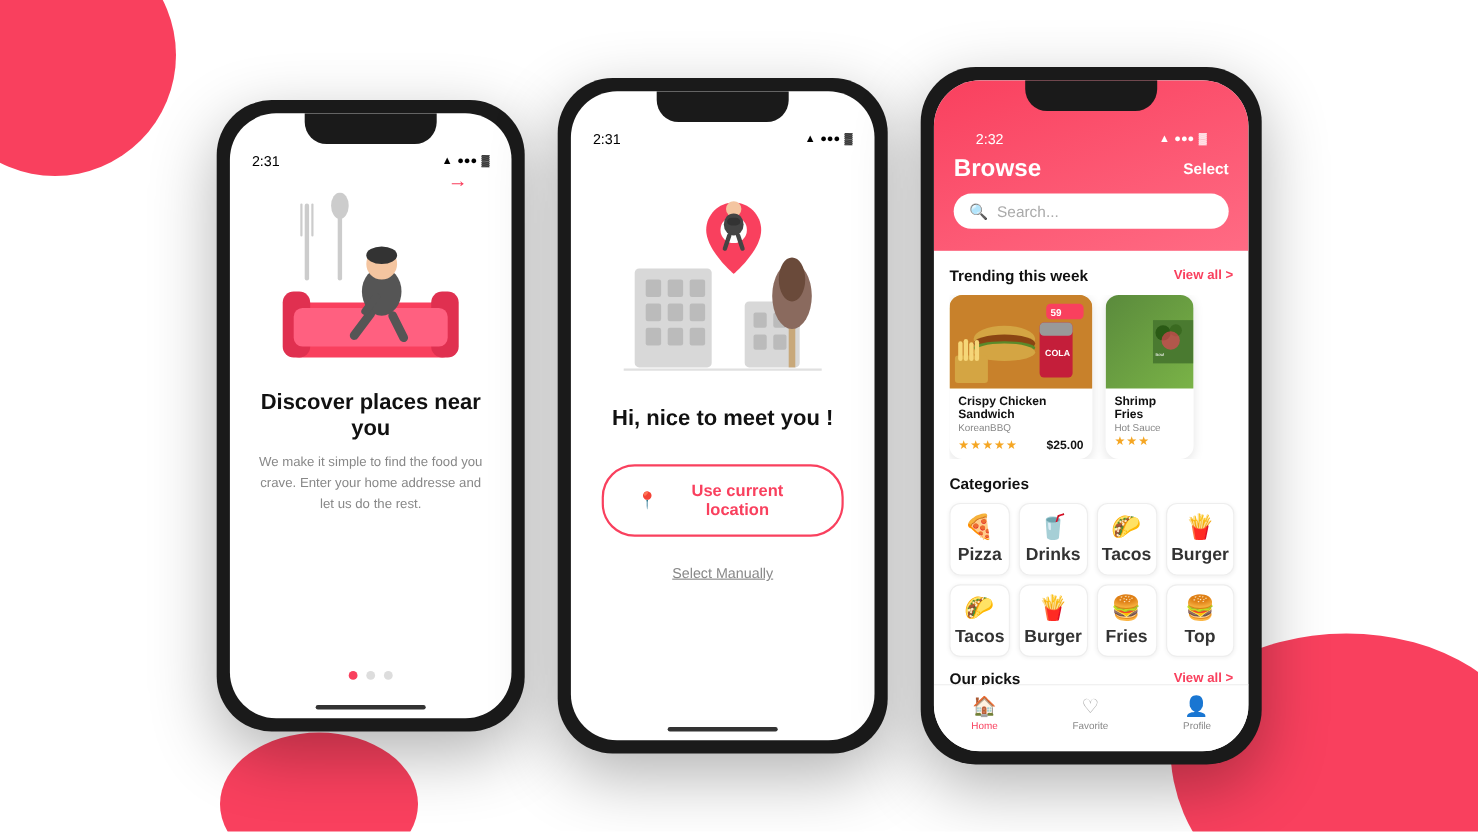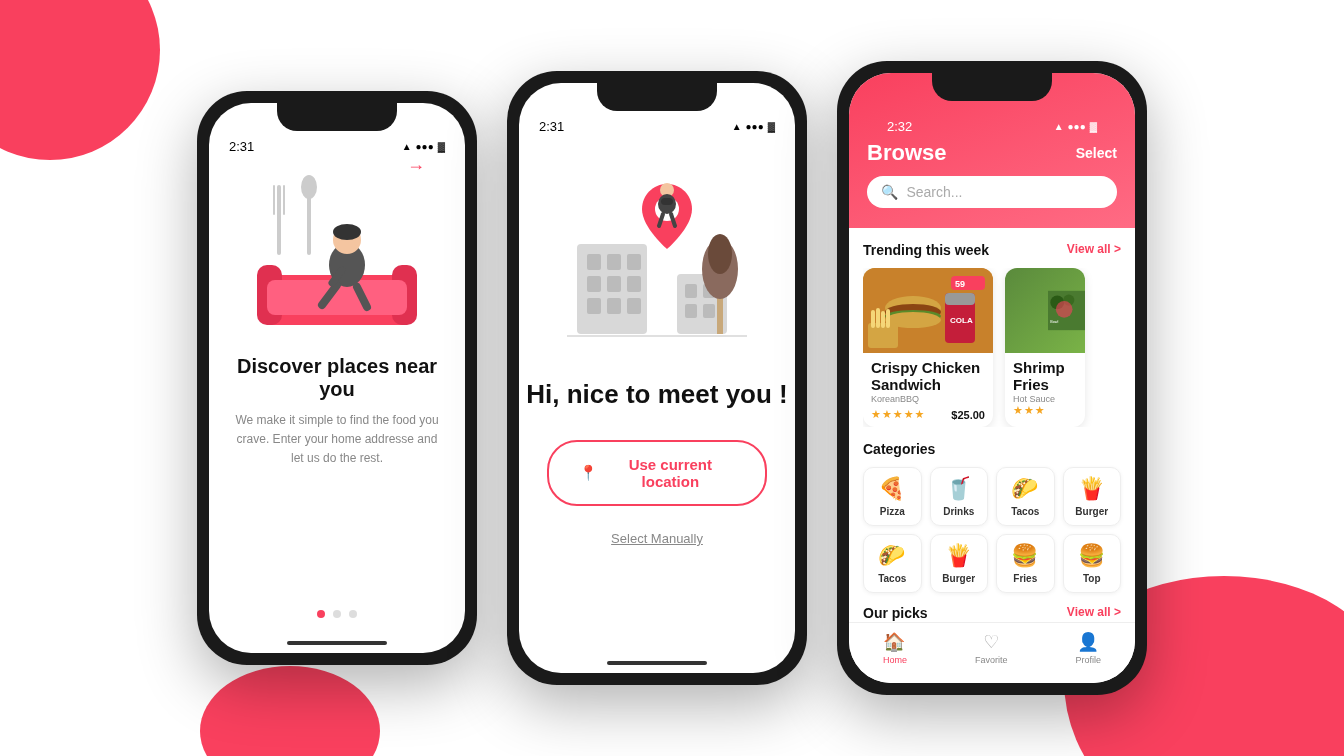--- a/index.html
+++ b/index.html
@@ -174,25 +174,25 @@
 
     
     .screen-2 {
       display: flex;
       flex-direction: column;
       align-items: center;
       height: 100%;
       padding-bottom: 20px;
     }
     .screen-2 .title-2 {
-      font-size: 26px;
+      font-size: 20px;
       font-weight: 800;
       color: #111;
       text-align: center;
-      margin-top: 25px;
+      margin-top: 15px;
     }
     .screen-2 .subtitle-2 {
       font-size: 13px;
       color: #888;
       text-align: center;
       padding: 0 30px;
       margin-top: 8px;
       line-height: 1.6;
     }
     .location-btn {
@@ -287,42 +287,42 @@
       width: 130px;
       height: 85px;
       display: flex;
       align-items: center;
       justify-content: center;
       overflow: hidden;
     }
     .food-card-img.burger-img { background: linear-gradient(135deg, #d4a843, #c8812b); }
     .food-card-img.shrimp-img { background: linear-gradient(135deg, #5a8a3c, #7ab347); padding-left: 43px; }
     .food-card-info { padding: 6px 8px; }
-    .food-name { font-size: 15px; font-weight: 700; color: #111; }
+    .food-name { font-size: 11px; font-weight: 700; color: #111; }
     .food-place { font-size: 9px; color: #888; margin-top: 1px; }
     .food-price { font-size: 11px; font-weight: 700; color: #111; margin-top: 2px; }
 
     .categories-grid {
       display: grid;
       grid-template-columns: repeat(4, 1fr);
       gap: 8px;
       margin-top: 5px;
     }
     .cat-item {
       background: #fff;
       border: 1px solid #eee;
       border-radius: 10px;
       display: flex;
       flex-direction: column;
       align-items: center;
       padding: 8px 4px;
       box-shadow: 0 1px 4px rgba(0,0,0,0.06);
     }
     .cat-emoji { font-size: 22px; }
-    .cat-label { font-size: 10px; font-weight: 600; color: #333; margin-top: 4px; text-align: right; }
+    .cat-label { font-size: 16px; font-weight: 600; color: #333; margin-top: 4px; text-align: right; }
 
     .bottom-nav {
       display: flex;
       justify-content: space-around;
       align-items: center;
       padding: 8px 0 18px;
       border-top: 1px solid #eee;
       background: #fff;
     }
     .nav-item {

